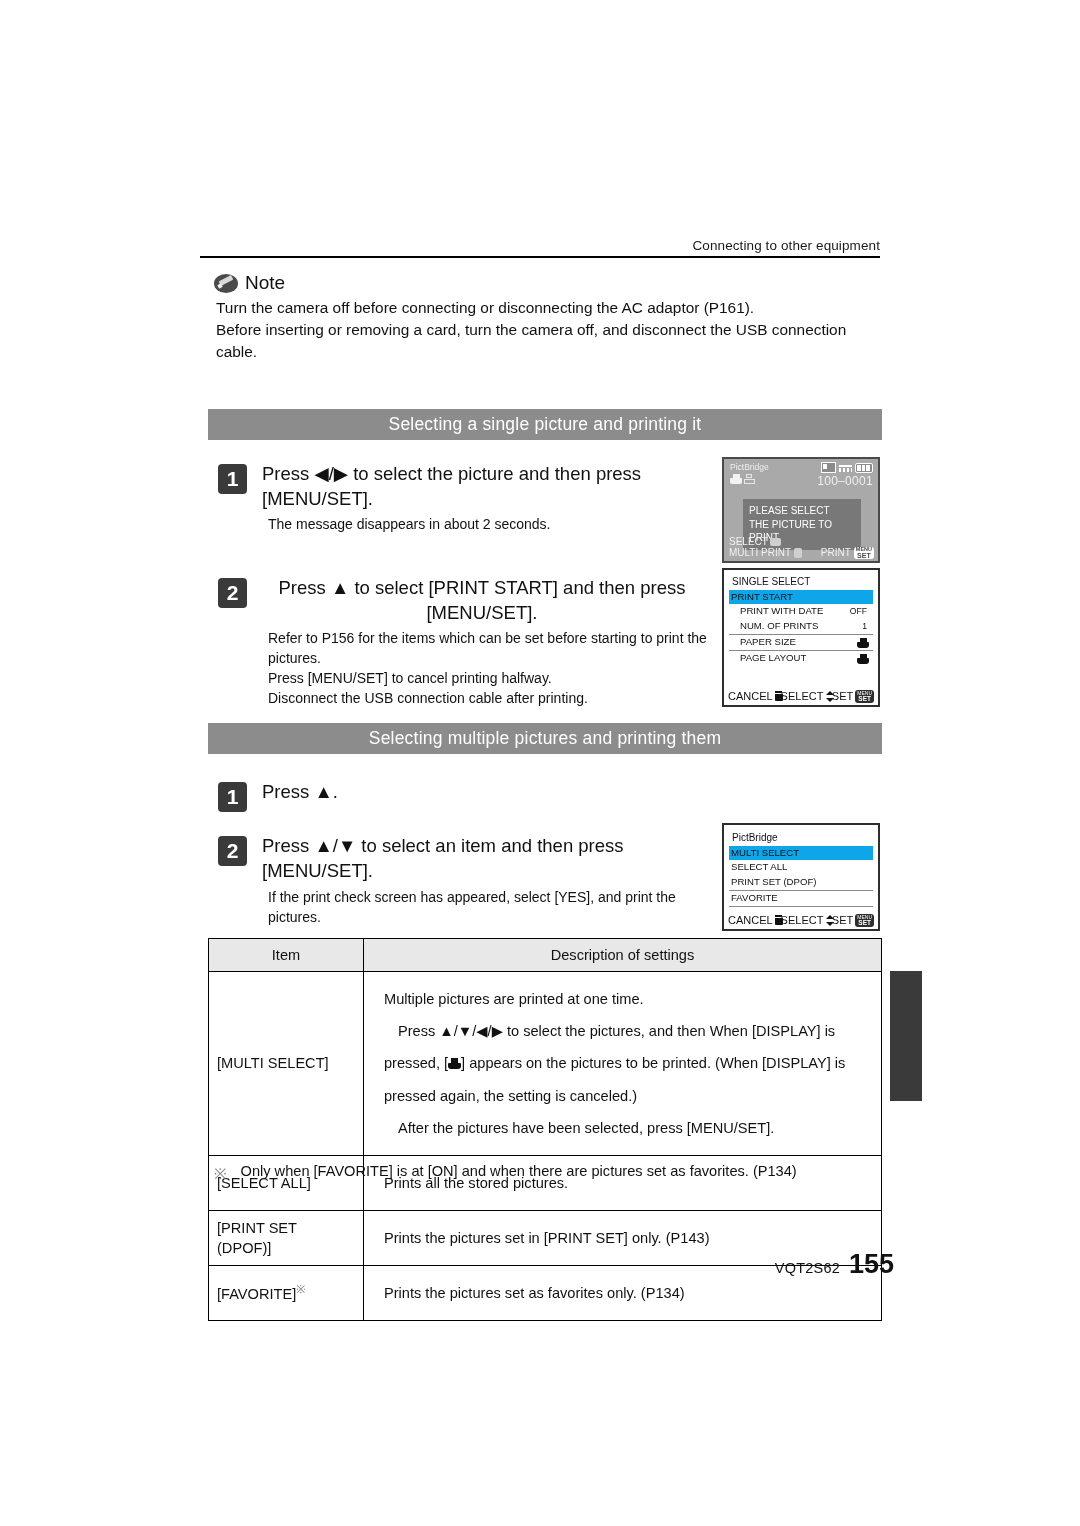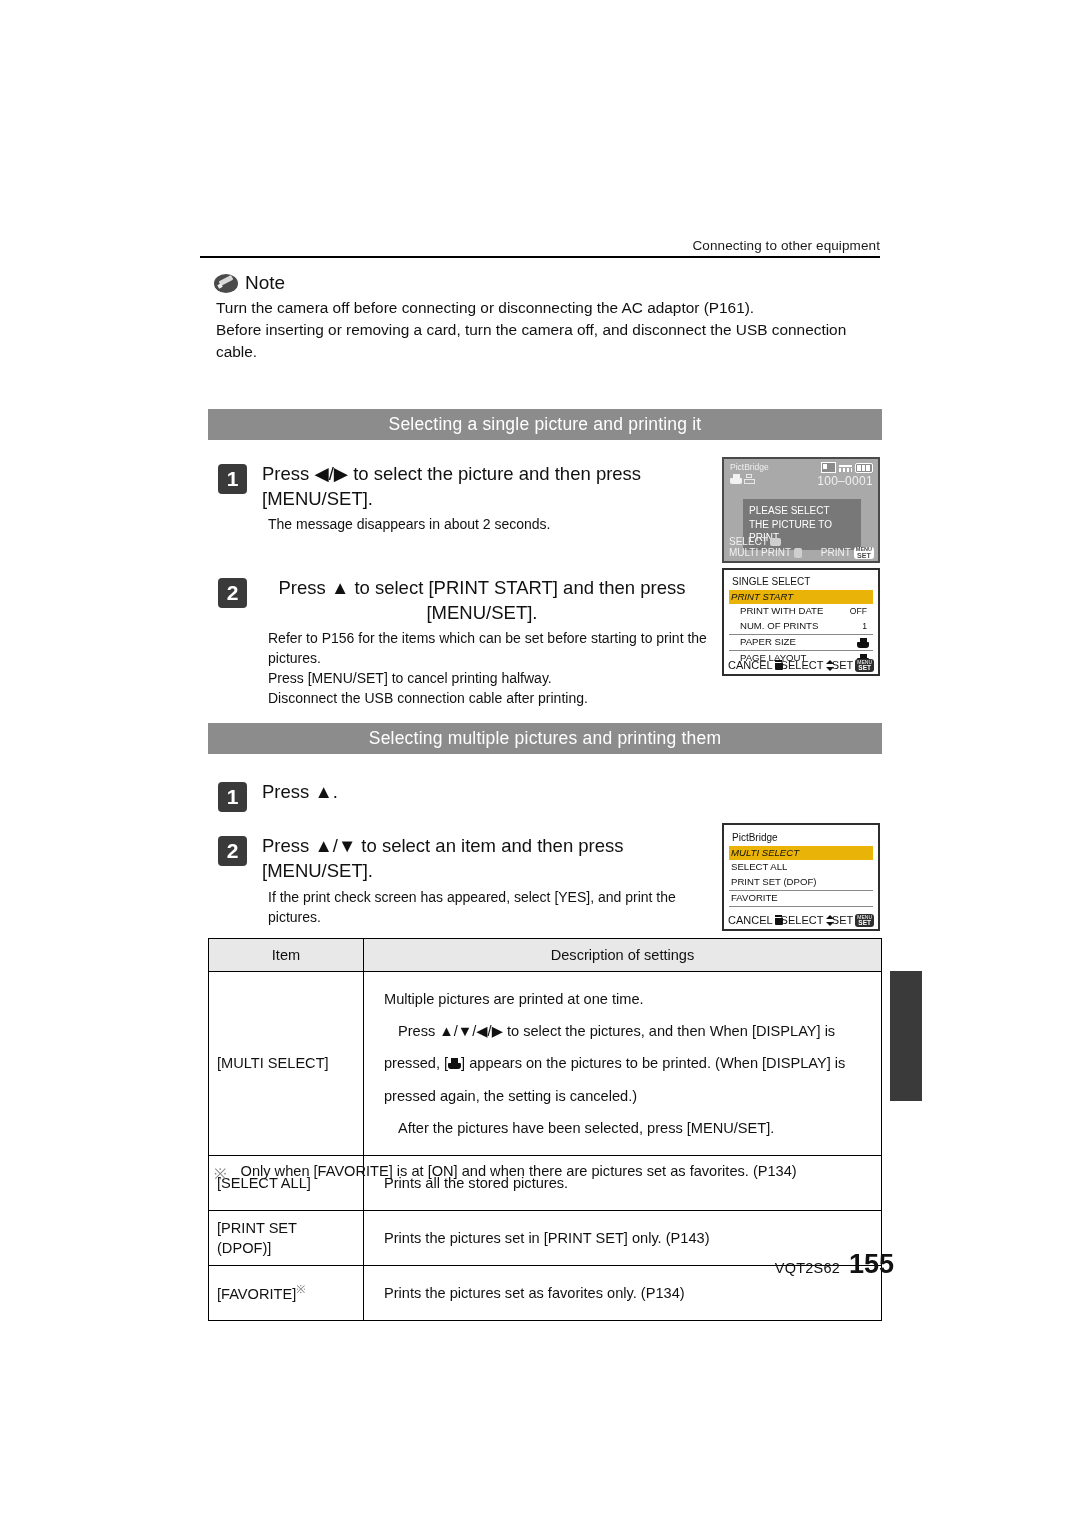--- a/index.html
+++ b/index.html
@@ -267,30 +267,30 @@
     font-size: 5.5px; text-align: center; font-weight: bold;
   }
   .menuset-btn b { display: block; font-size: 7px; }
   .spacer { flex: 1; }
 
   
   #lcd2 {
     left: 722px;
     top: 568px;
     width: 158px;
-    height: 108px;
+    height: 139px;
     padding: 4px 5px 0 5px;
   }
   .mrow {
     display: flex; justify-content: space-between; align-items: center;
     font-size: 9.6px; color: #111; padding: 1px 2px;
     line-height: 1.35;
   }
   .mrow.title { font-size: 10px; padding-left: 3px; }
-  .mrow.sel { background: #eab308; color: #111; font-style: italic; }
+  .mrow.sel { background: #0ea5e9; color: #111; }
   .mrow.indent { padding-left: 11px; }
   .mrow.bord { border-top: 1.2px solid #888; }
   .mrow .val { font-size: 8.6px; padding-right: 4px; }
   .pr-glyph {
     display: inline-block; width: 12px; height: 10px; position: relative;
     margin-right: 2px;
   }
   .pr-glyph::before {
     content: ""; position: absolute; left: 0; bottom: 0;
     width: 12px; height: 6px; background: #111; border-radius: 1px 1px 3px 3px;

